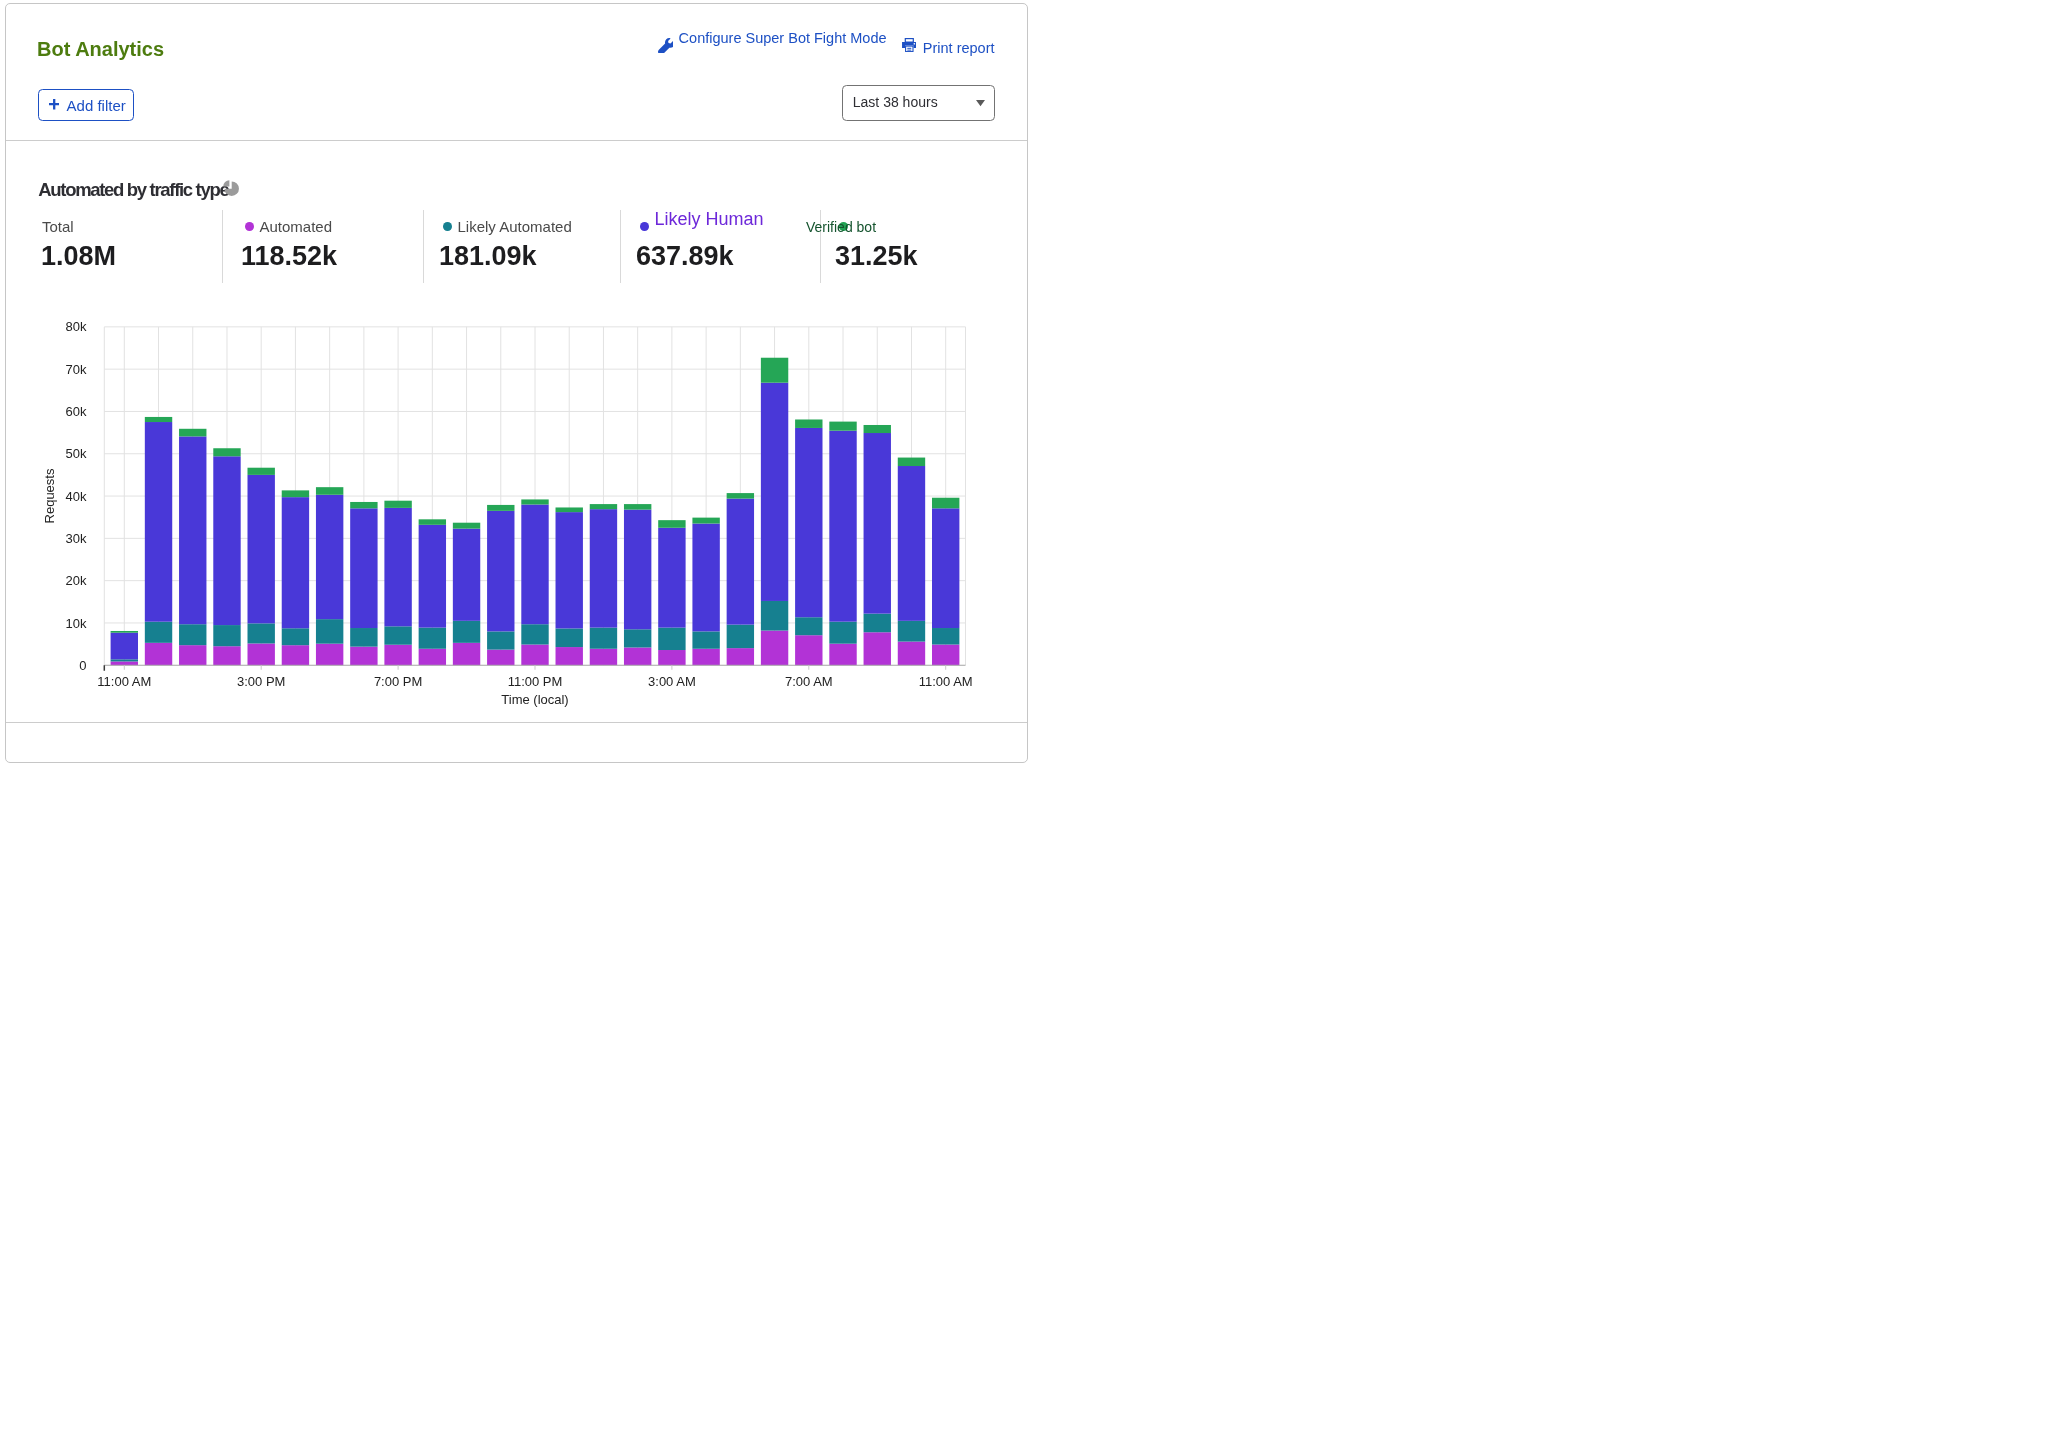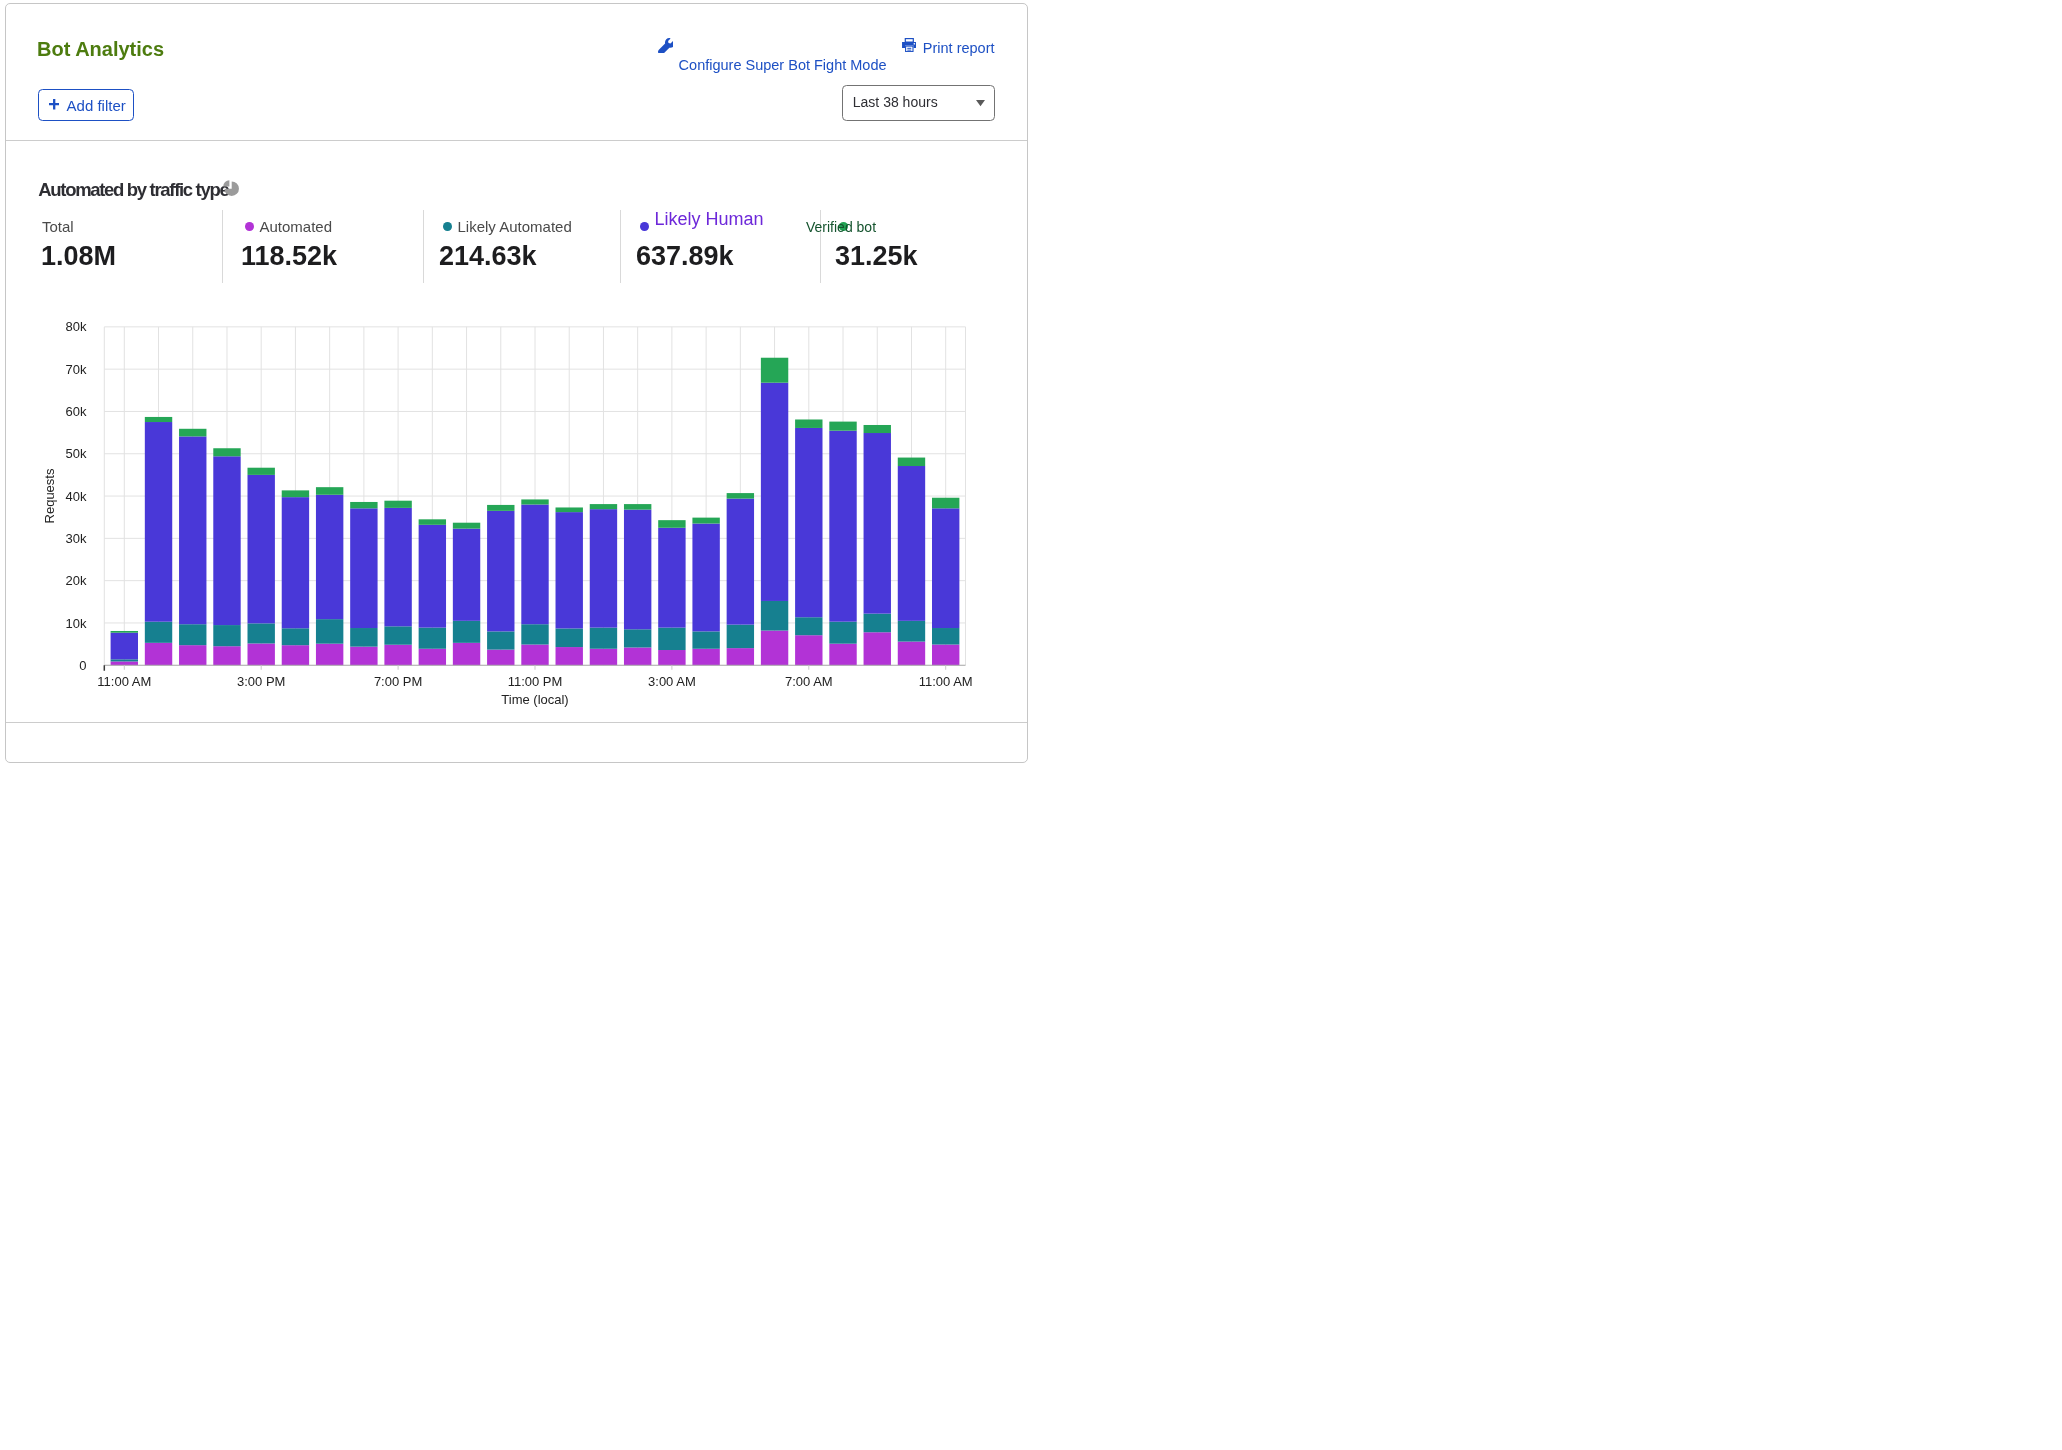--- a/index.html
+++ b/index.html
@@ -15,21 +15,21 @@
 <body>
 <div id="card"></div>
 <div class="hdiv" style="top:140px"></div>
 <div class="hdiv" style="top:722px"></div>
 
 <div id="h1" class="abs" style="left:37px;top:42px;font-size:20px;font-weight:700;color:#4d7c0f;line-height:14.6px">Bot Analytics</div>
 
 <svg class="abs" style="left:657.5px;top:37.8px" width="15.5" height="15.5" viewBox="0 0 512 512">
     <path fill="#1d50c4" d="M507.73 109.1c-2.24-9.03-13.54-12.09-20.12-5.51l-74.36 74.36-67.88-11.31-11.31-67.88 74.36-74.36c6.62-6.62 3.43-17.9-5.66-20.16C355.62-7.6 308.98 6.45 273.72 41.71c-37.02 37.02-49.99 89.36-39.25 137.51L29.45 384.25c-39.27 39.27-39.27 102.94 0 142.21s102.94 39.27 142.21 0l205.03-205.03c48.15 10.74 100.49-2.23 137.51-39.25 35.27-35.27 49.32-81.92 36.53-173.08z"></path>
   </svg>
-<div id="lnk1" class="abs blue" style="left:678.6px;top:60px;font-size:14.5px;line-height:10.6px">Configure Super Bot Fight Mode</div>
+<div id="lnk1" class="abs blue" style="left:678.6px;top:33px;font-size:14.5px;line-height:10.6px">Configure Super Bot Fight Mode</div>
 
 <svg class="abs" style="left:901.7px;top:38.2px" width="14.6" height="14" viewBox="0 0 29 28">
 <rect x="6.5" y="1.2" width="16" height="7" fill="none" stroke="#1d50c4" stroke-width="2.4"></rect>
 <path fill="#1d50c4" d="M0 8 h29 v12 h-6 v-5 h-17 v5 h-6 z"></path>
 <rect x="7.1" y="16.2" width="14.8" height="11" fill="#fff" stroke="#1d50c4" stroke-width="2.2"></rect>
 <rect x="10.5" y="19.6" width="8" height="2" fill="#1d50c4"></rect>
 <rect x="10.5" y="23.2" width="8" height="2" fill="#1d50c4"></rect>
 <rect x="23.2" y="10.2" width="2.8" height="2.8" fill="#fff"></rect>
 </svg>
 <div id="lnk2" class="abs blue" style="left:922.8px;top:42.9px;font-size:14.5px;line-height:10.6px">Print report</div>
@@ -57,21 +57,21 @@
 <div class="abs" style="left:422.5px;top:209.5px;width:1px;height:73px;background:#d9d9d9"></div>
 <div class="abs" style="left:620px;top:209.5px;width:1px;height:73px;background:#d9d9d9"></div>
 <div class="abs" style="left:820px;top:209.5px;width:1px;height:73px;background:#d9d9d9"></div>
 <div class="abs" style="left:42px;top:221.6px;font-size:15px;color:#4a4a4a;line-height:10.9px">Total</div>
 <div id="v1" class="abs" style="left:41px;top:247.0px;font-size:27px;font-weight:700;color:#1d1d1f;line-height:19.7px">1.08M</div>
 <div class="abs" style="left:245.2px;top:221.9px;width:8.8px;height:8.8px;border-radius:50%;background:#b233d6"></div>
 <div class="abs" style="left:259.5px;top:221.6px;font-size:15px;color:#4a4a4a;line-height:10.9px">Automated</div>
 <div id="v2" class="abs" style="left:241px;top:247.0px;font-size:27px;font-weight:700;color:#1d1d1f;line-height:19.7px">118.52k</div>
 <div class="abs" style="left:443.2px;top:221.9px;width:8.8px;height:8.8px;border-radius:50%;background:#168090"></div>
 <div class="abs" style="left:457.5px;top:221.6px;font-size:15px;color:#4a4a4a;line-height:10.9px">Likely Automated</div>
-<div id="v3" class="abs" style="left:439px;top:247.0px;font-size:27px;font-weight:700;color:#1d1d1f;line-height:19.7px">214.63k</div>
+<div id="v3" class="abs" style="left:439px;top:247.0px;font-size:27px;font-weight:700;color:#1d1d1f;line-height:19.7px">181.09k</div>
 <div class="abs" style="left:640.2px;top:221.9px;width:8.8px;height:8.8px;border-radius:50%;background:#4938d8"></div>
 <div class="abs" style="left:654.5px;top:214px;font-size:18px;color:#6d28d9;line-height:10.9px">Likely Human</div>
 <div id="v4" class="abs" style="left:636px;top:247.0px;font-size:27px;font-weight:700;color:#1d1d1f;line-height:19.7px">637.89k</div>
 <div class="abs" style="left:839.2px;top:221.9px;width:8.8px;height:8.8px;border-radius:50%;background:#23a455"></div>
 <div class="abs" style="left:806px;top:221.6px;font-size:14px;color:#14532d;line-height:10.9px">Verified bot</div>
 <div id="v5" class="abs" style="left:835px;top:247.0px;font-size:27px;font-weight:700;color:#1d1d1f;line-height:19.7px">31.25k</div>
 
 <svg width="1031" height="425" viewBox="0 0 1031 425" style="position:absolute;left:0;top:300px">
 <line x1="104.3" y1="322.95" x2="965.5" y2="322.95" stroke="#e2e2e2" stroke-width="1"></line>
 <line x1="104.3" y1="280.65" x2="965.5" y2="280.65" stroke="#e2e2e2" stroke-width="1"></line>

